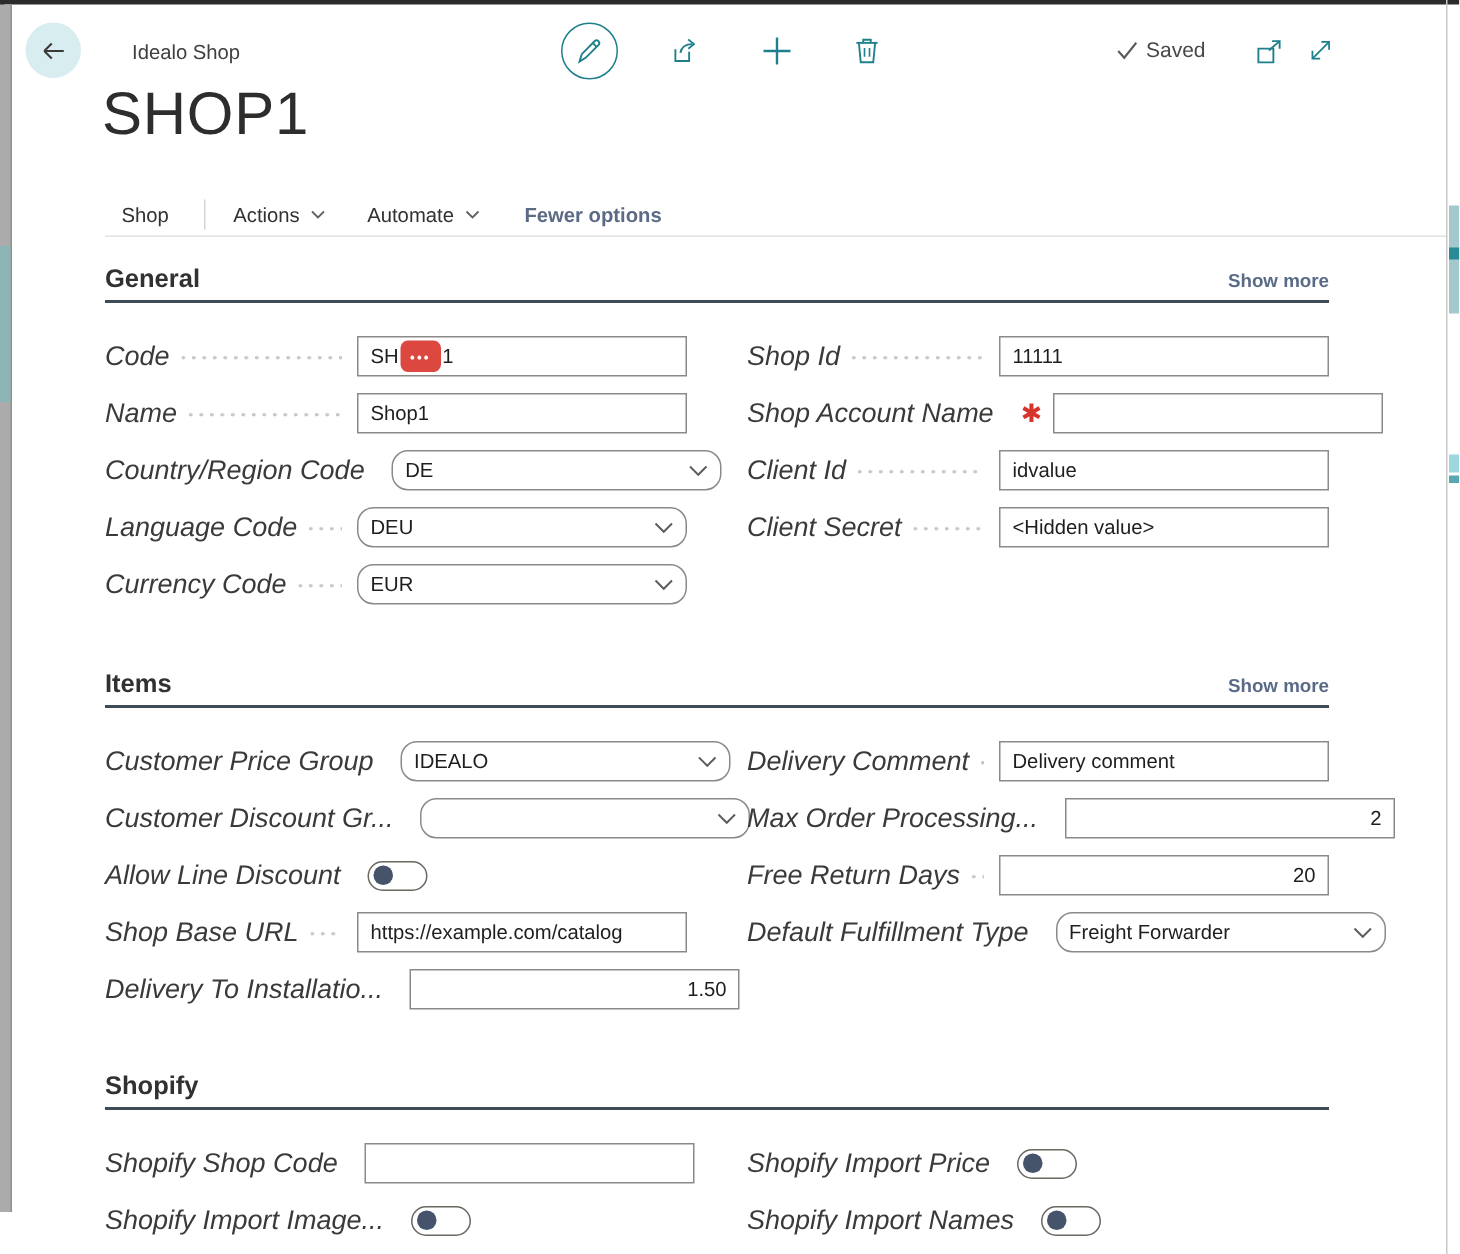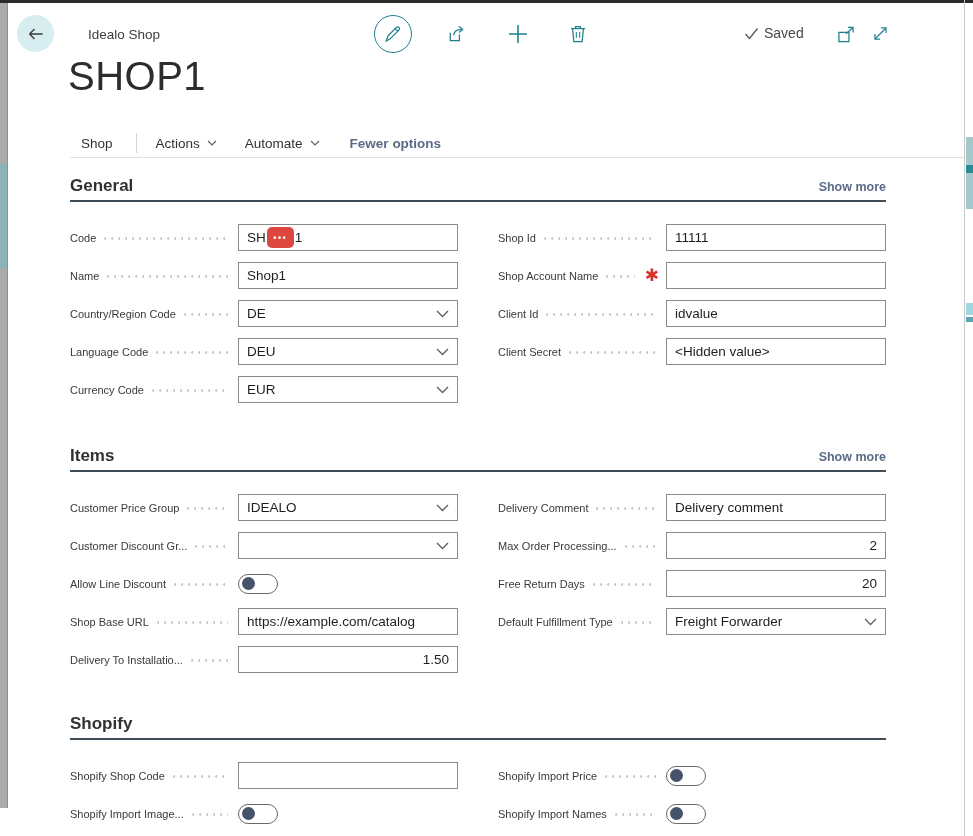--- a/index.html
+++ b/index.html
@@ -47,28 +47,28 @@
   .sec-general { top:176px; }
   .sec-items { top:446px; }
   .sec-shopify { top:714px; }
   .sec-head { display:flex; justify-content:space-between; align-items:flex-end; border-bottom:2px solid #3f4b57; padding-bottom:4px; }
   .sec-head h2 { font-size:17px; font-weight:700; color:#323130; }
   .showmore { font-size:12.5px; color:#5a6b87; cursor:pointer; padding-bottom:2px;font-weight:bold; }
   .sec-body { margin-top:22px; display:flex; column-gap:40px; }
   .col { width:388px; }
 
   .field { display:flex; align-items:center; height:27px; margin-bottom:11px; }
-  .lbl { font-size:11px; color:#3b3a39; white-space:nowrap; }
+  .lbl { font-size:18px; color:#3b3a39; white-space:nowrap;font-style:italic; }
   .leader { flex:1; height:3px; margin:2px 10px 0 8px;
             background-image:radial-gradient(circle at 1.2px 1.5px, #c9c7c5 1.1px, transparent 1.3px);
             background-size:7px 3px; background-repeat:repeat-x; background-position:0 50%; }
   .box { width:220px; height:27px; flex:0 0 220px; border:1px solid #8c8a88; background:#fff;
          display:flex; align-items:center; padding:0 8px; font-size:13.5px; color:#1f1e1d; cursor:text; }
   .box.num { justify-content:flex-end; }
-  .box.select { cursor:pointer; }
+  .box.select { cursor:pointer;border-radius:11px; }
   .box.select svg { margin-left:auto; flex:0 0 auto; }
   .fill { flex:0 0 220px; display:flex; align-items:center; }
   .req { font-size:17px; color:#d6352b; margin:0 7px 0 0; line-height:1; }
 
   .redbadge { display:inline-flex; align-items:center; justify-content:center; width:27px; height:21px;
               border-radius:5px; background:#dc4840; color:#fff; font-size:9px; letter-spacing:1.5px;
               margin:0 1px; font-weight:700; }
 
   .toggle { width:40px; height:20px; border:1px solid #6b6761; border-radius:10px; background:#fff; position:relative; cursor:pointer; }
   .toggle .knob { position:absolute; left:3px; top:2.5px; width:13px; height:13px; border-radius:50%; background:#45536b; }

